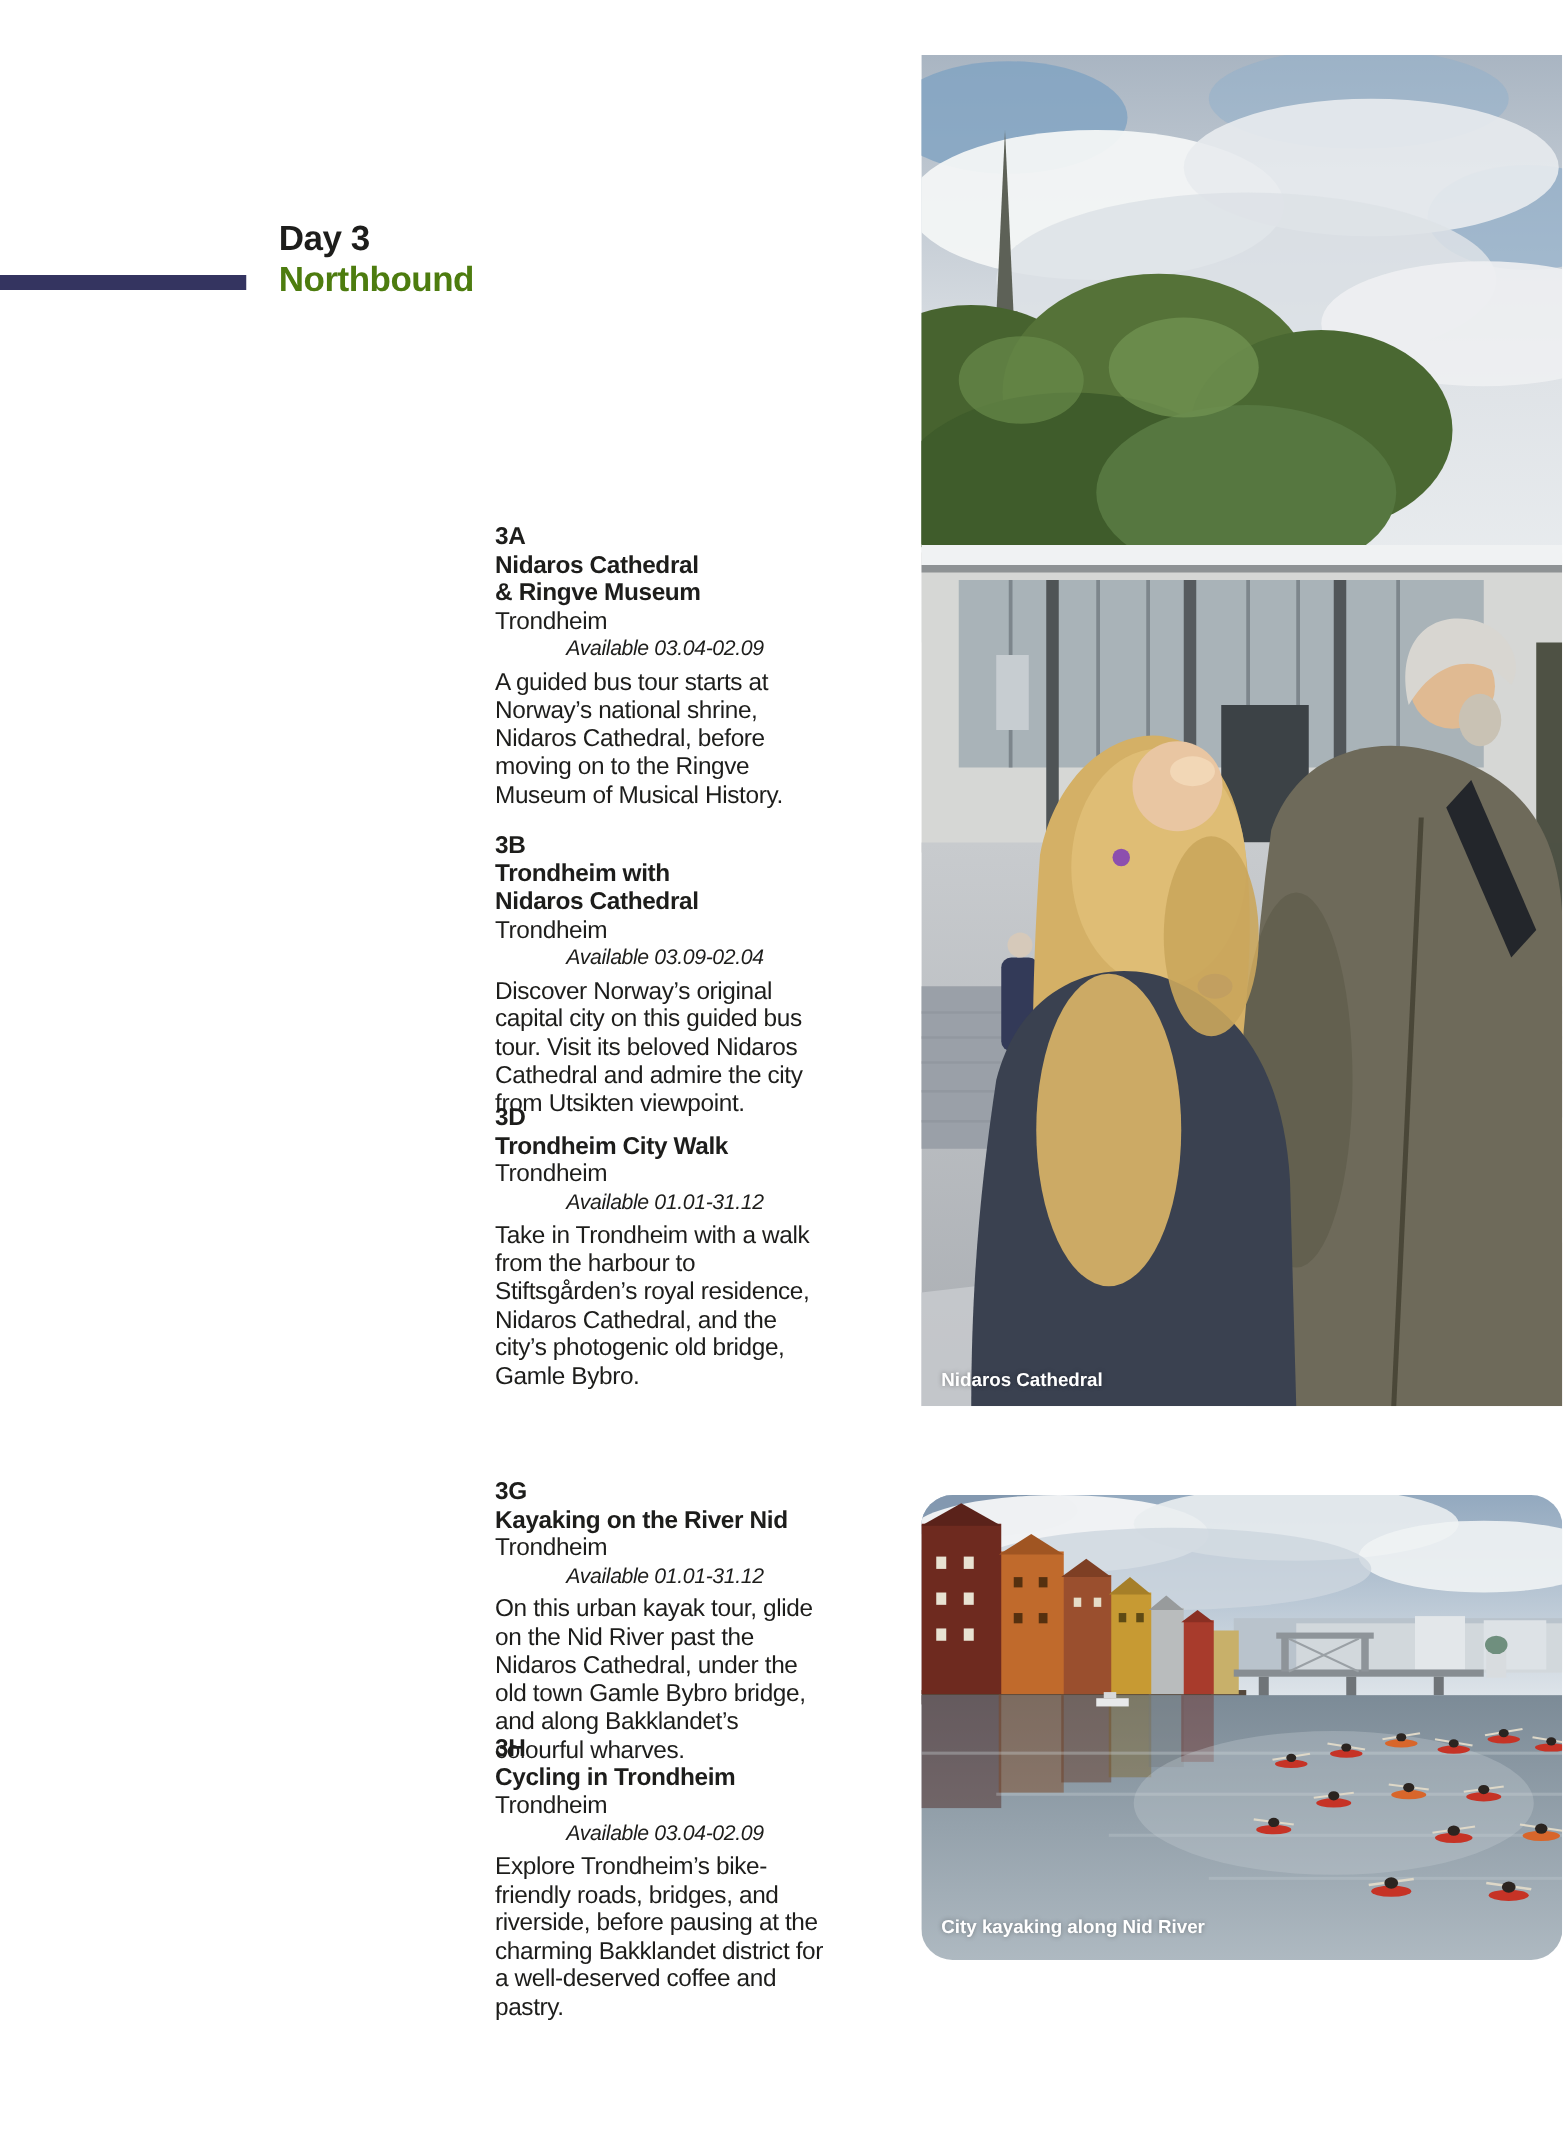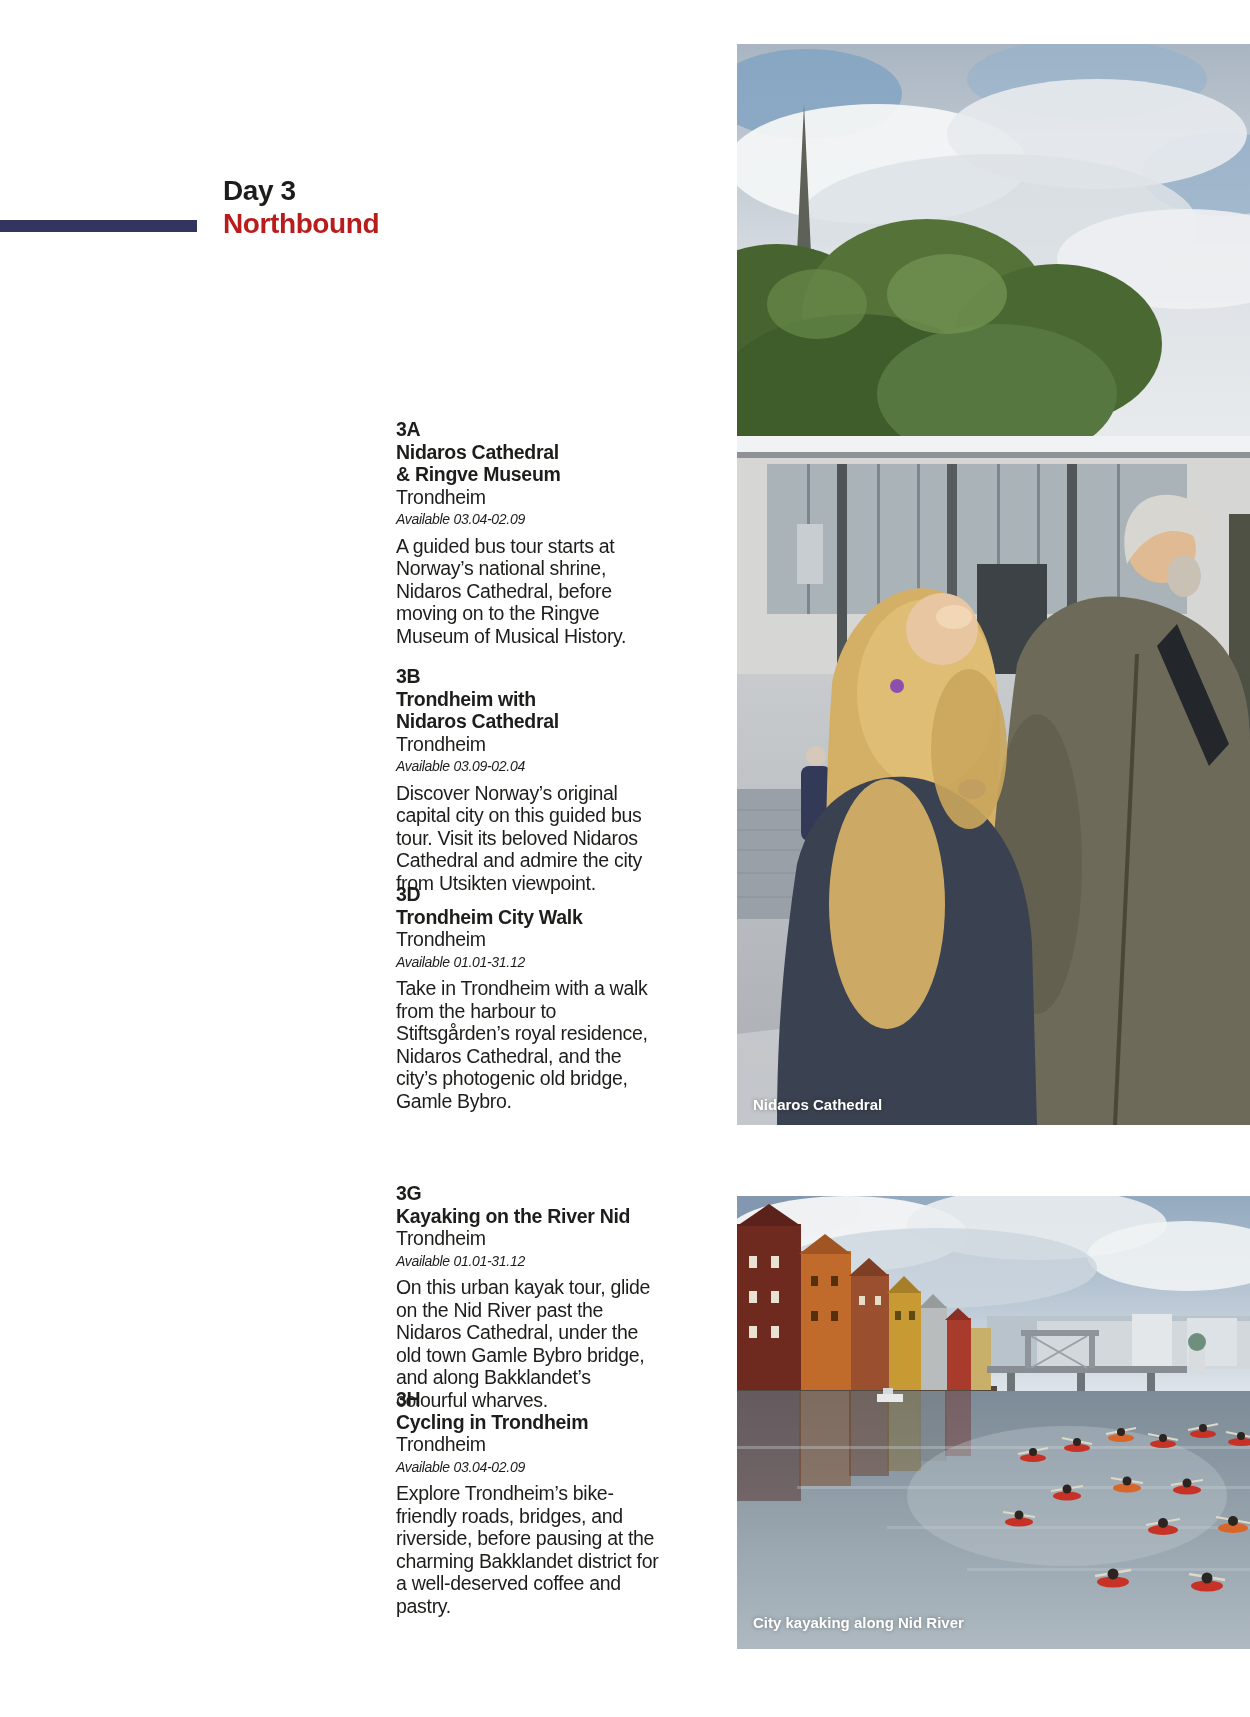--- a/index.html
+++ b/index.html
@@ -18,51 +18,51 @@
     width:197px; height:12px;
     background:#343460;
   }
   .header {
     position:absolute; left:223px; top:130px;
   }
   .h-line {
     font-weight:700; font-size:28px; line-height:33px;
     letter-spacing:-0.4px; white-space:nowrap;
   }
-  .h-direction { color:#b91c1c; }
+  .h-direction { color:#4d7c0f; }
 
   
   .intro {
     position:absolute; left:83px; top:372px;
     width:254px;
     font-size:20.5px; line-height:25px; letter-spacing:-0.2px;
   }
 
   
   .exc {
     position:absolute; left:396px; width:272px;
     font-size:19.5px; line-height:22.5px; letter-spacing:-0.3px;
   }
   .exc-code  { font-weight:700; }
   .exc-title { font-weight:700; white-space:nowrap; }
   .exc-loc   { }
-  .exc-avail { font-style:italic; font-size:14px; }
+  .exc-avail { font-style:italic; font-size:17px;text-align:center; }
   .exc-desc  { margin-top:4px; width:268px; }
   #exc0 { top:374px; }
   #exc1 { top:621px; }
   #exc2 { top:839px; }
   #exc3 { top:1138px; }
   #exc4 { top:1344px; }
 
   
   .photo {
     position:absolute; left:737px; width:513px; overflow:hidden;
   }
   #photo1 { top:0; height:1081px; }
-  #photo2 { top:1152px; height:453px; }
+  #photo2 { top:1152px; height:372px;border-radius:25px; }
   .photo svg { display:block; width:100%; height:100%; }
   .photo-caption {
     position:absolute; left:16px;
     color:#ffffff; font-weight:700; font-size:15px;
     letter-spacing:0; text-shadow:0 0 4px rgba(0,0,0,0.35);
   }
   #photo1 .photo-caption { bottom:12px; }
   #photo2 .photo-caption { bottom:18px; }
 
   

